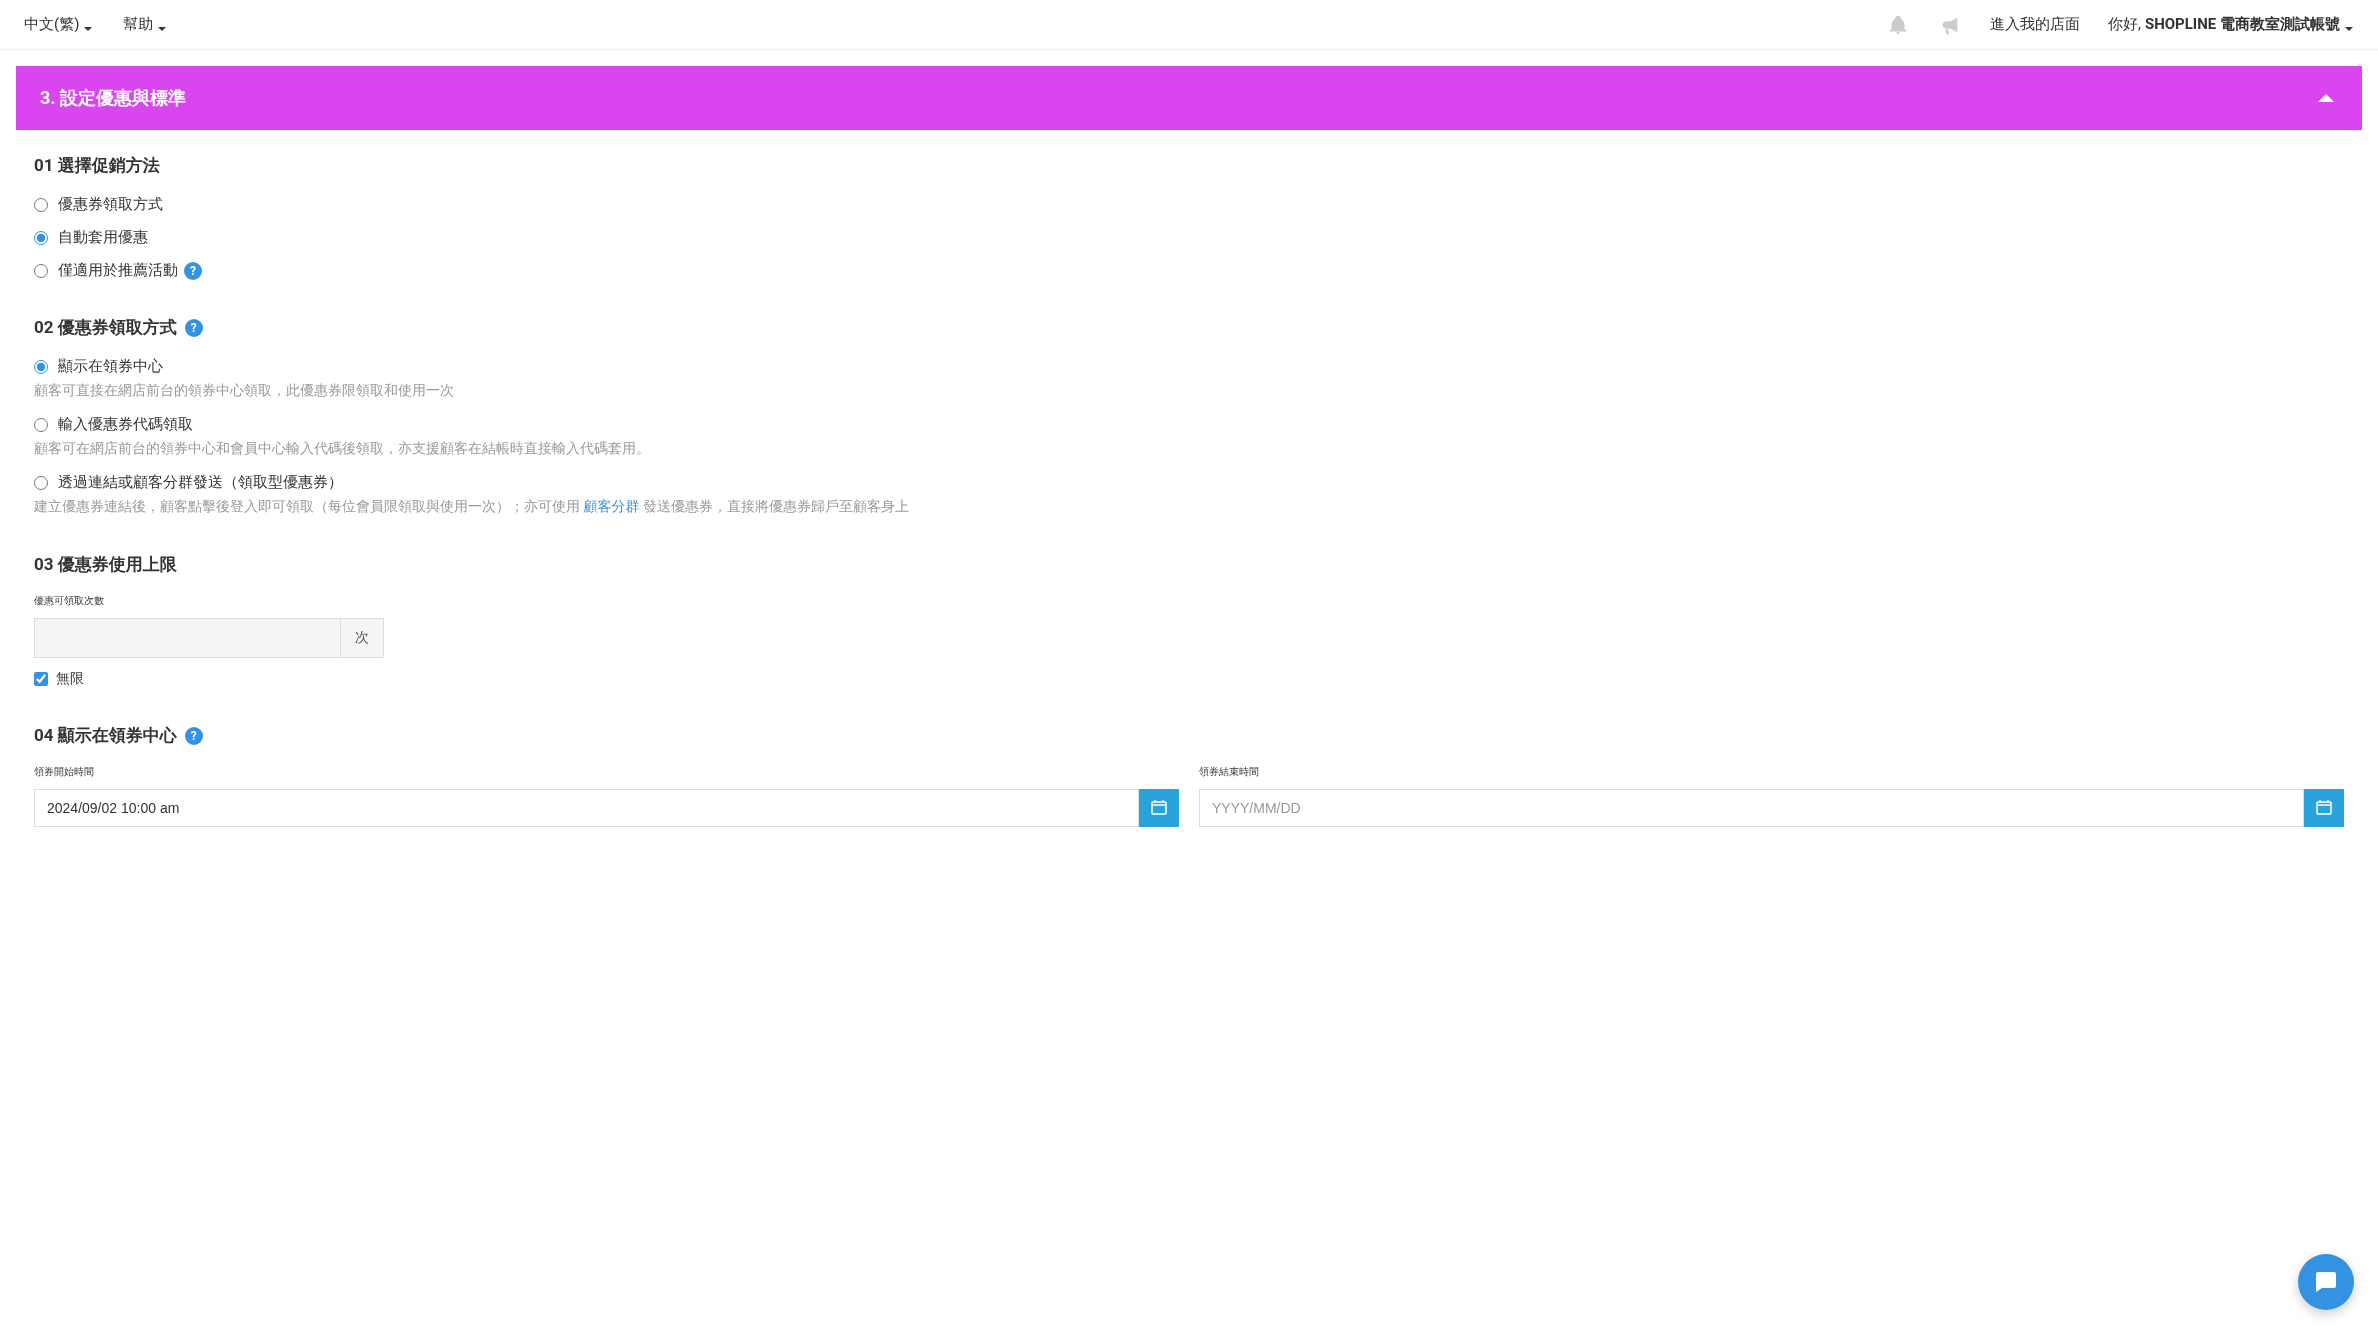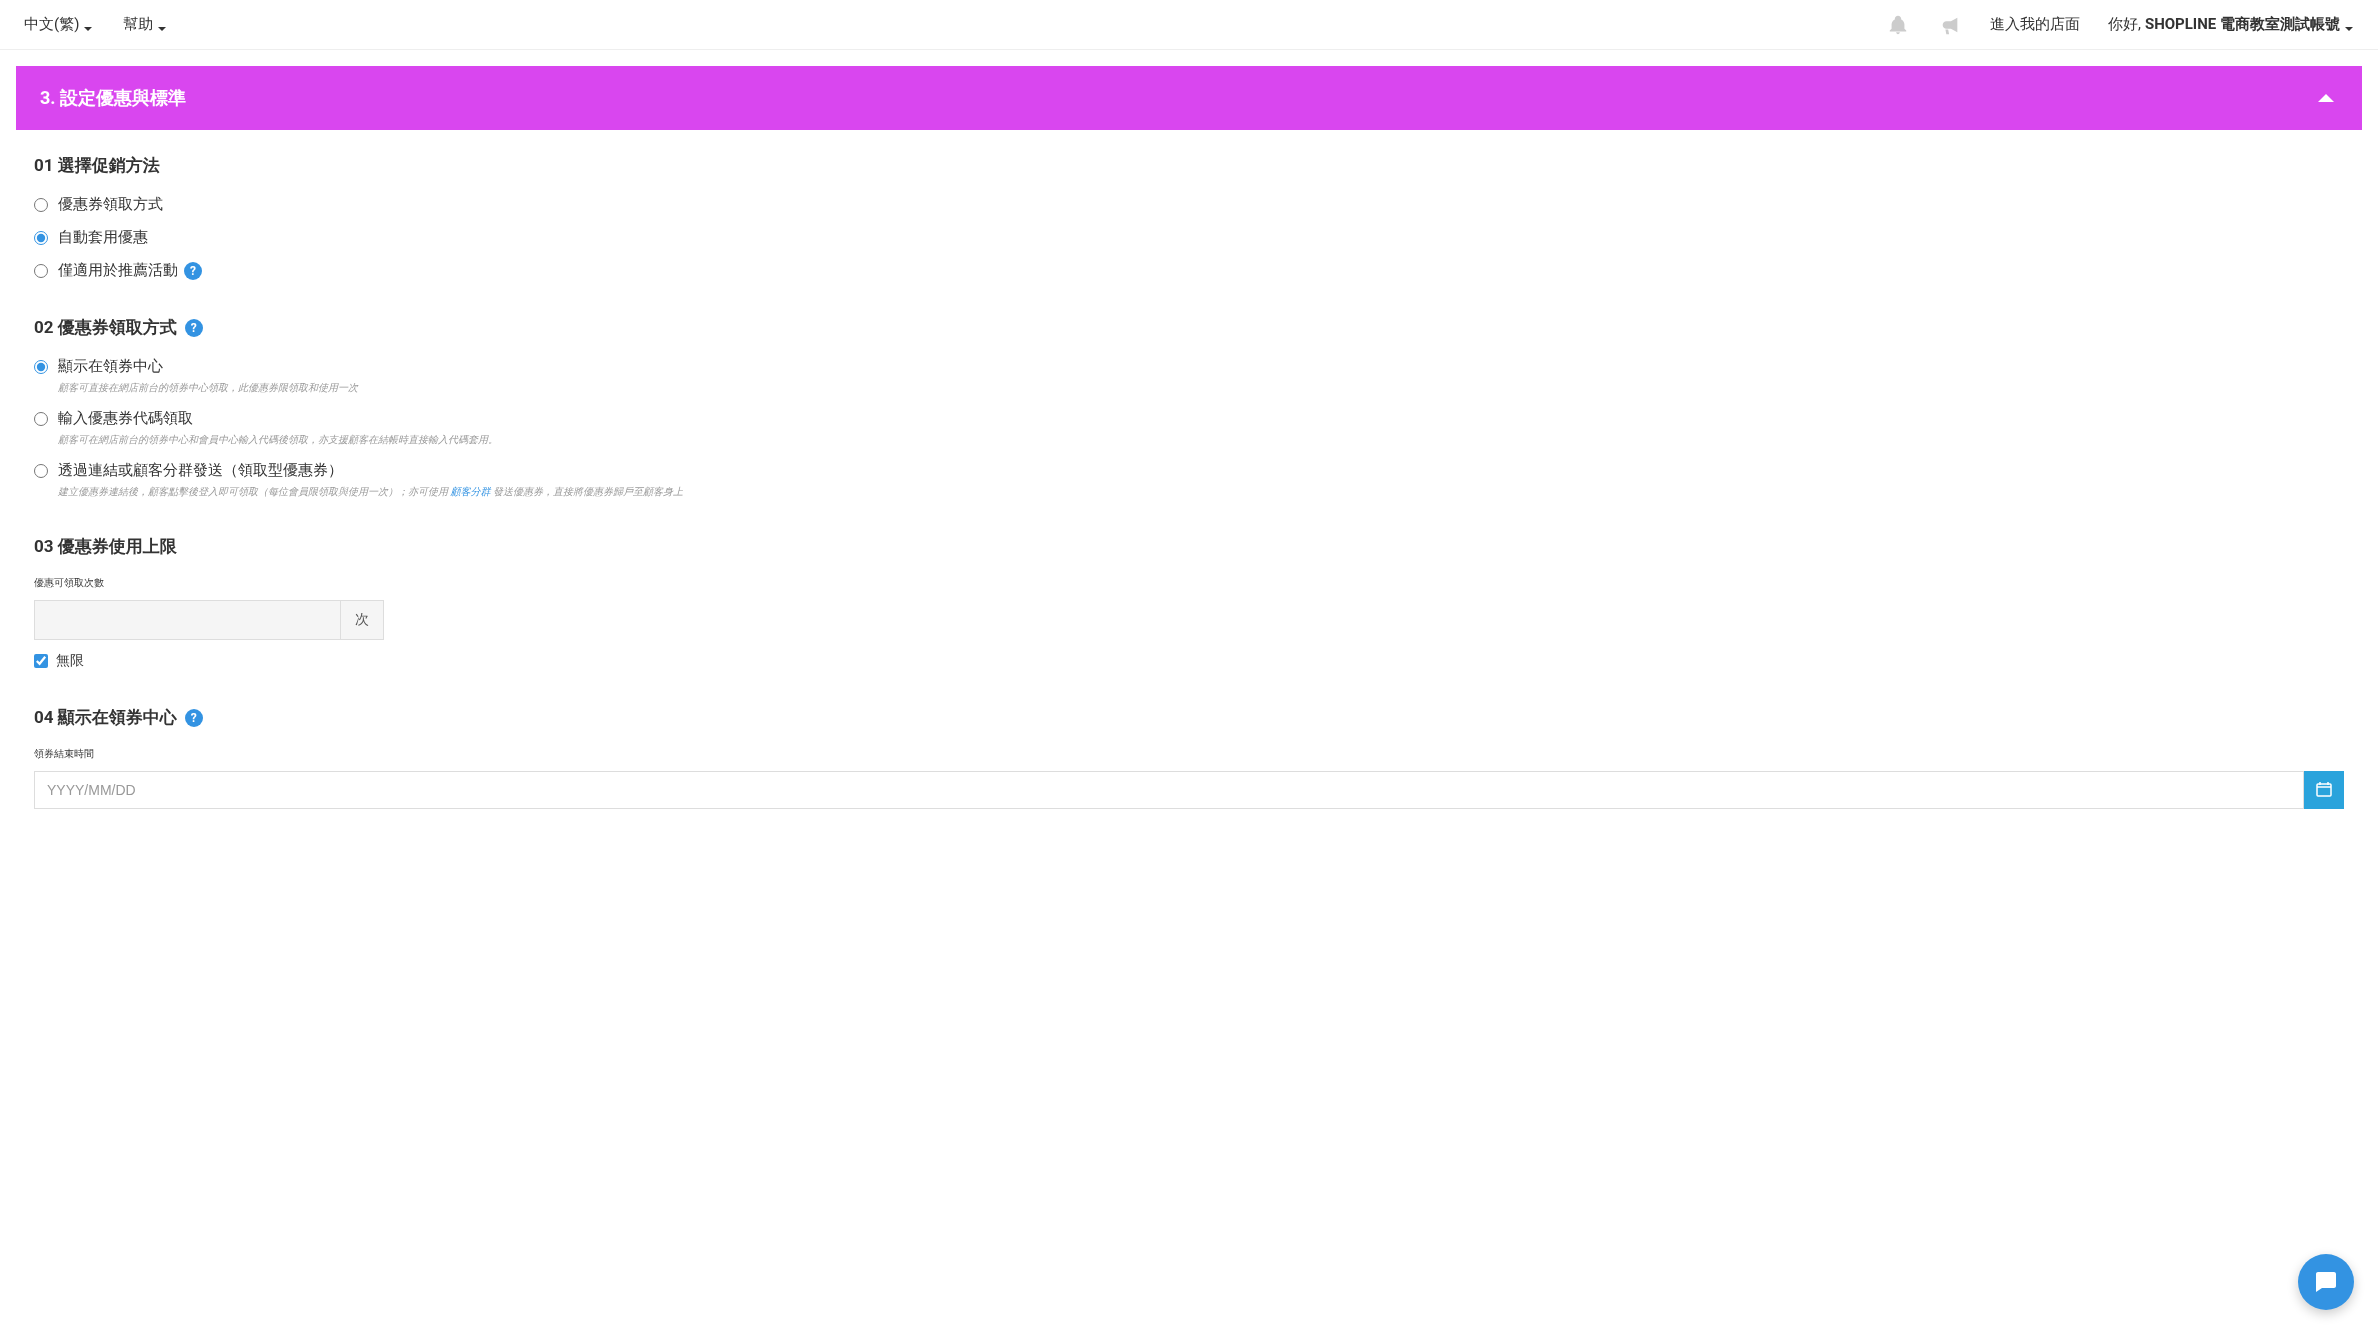--- a/index.html
+++ b/index.html
@@ -127,26 +127,24 @@
       accent-color: #3393e2;
     }
     .radio-label {
       font-size: 15px;
       color: #333;
       display: flex;
       align-items: center;
       gap: 6px;
     }
     .radio-desc {
-      font-size: 10px;
+      font-size: 14px;
       color: #999;
       margin-top: 4px;
-      margin-left: 24px;
       line-height: 1.5;
-      font-style: italic;
     }
     .radio-desc a {
       color: #3393e2;
       text-decoration: none;
     }
     
     
     .field-label {
       font-size: 10px;
       color: #333;
@@ -374,20 +372,36 @@
       </label>
     </div>
 
     <div class="subsection" style="margin-bottom:0;">
       <div class="subsection-title">
         <span>04 顯示在領券中心</span>
         <span class="help-icon">?</span>
       </div>
 
       <div class="date-row">
+        <div class="date-col">
+          <div class="field-label">領券開始時間</div>
+          <div class="date-input-group">
+            <input type="text" class="date-input" value="2024/09/02 10:00 am" style="">
+            <div class="calendar-btn">
+              <span>
+                <svg viewBox="0 0 16 16" fill="currentColor">
+                    <rect x="1" y="3" width="14" height="12" rx="1" stroke="currentColor" stroke-width="1.5" fill="none"></rect>
+                    <line x1="1" y1="6" x2="15" y2="6" stroke="currentColor" stroke-width="1.5"></line>
+                    <line x1="4" y1="1" x2="4" y2="4" stroke="currentColor" stroke-width="1.5"></line>
+                    <line x1="12" y1="1" x2="12" y2="4" stroke="currentColor" stroke-width="1.5"></line>
+                  </svg>
+              </span>
+            </div>
+          </div>
+        </div>
         <div class="date-col">
           <div class="field-label">領券結束時間</div>
           <div class="date-input-group">
             <input type="text" class="date-input" placeholder="YYYY/MM/DD" style="">
             <div class="calendar-btn">
               <span>
                 <svg viewBox="0 0 16 16" fill="currentColor">
                     <rect x="1" y="3" width="14" height="12" rx="1" stroke="currentColor" stroke-width="1.5" fill="none"></rect>
                     <line x1="1" y1="6" x2="15" y2="6" stroke="currentColor" stroke-width="1.5"></line>
                     <line x1="4" y1="1" x2="4" y2="4" stroke="currentColor" stroke-width="1.5"></line>

